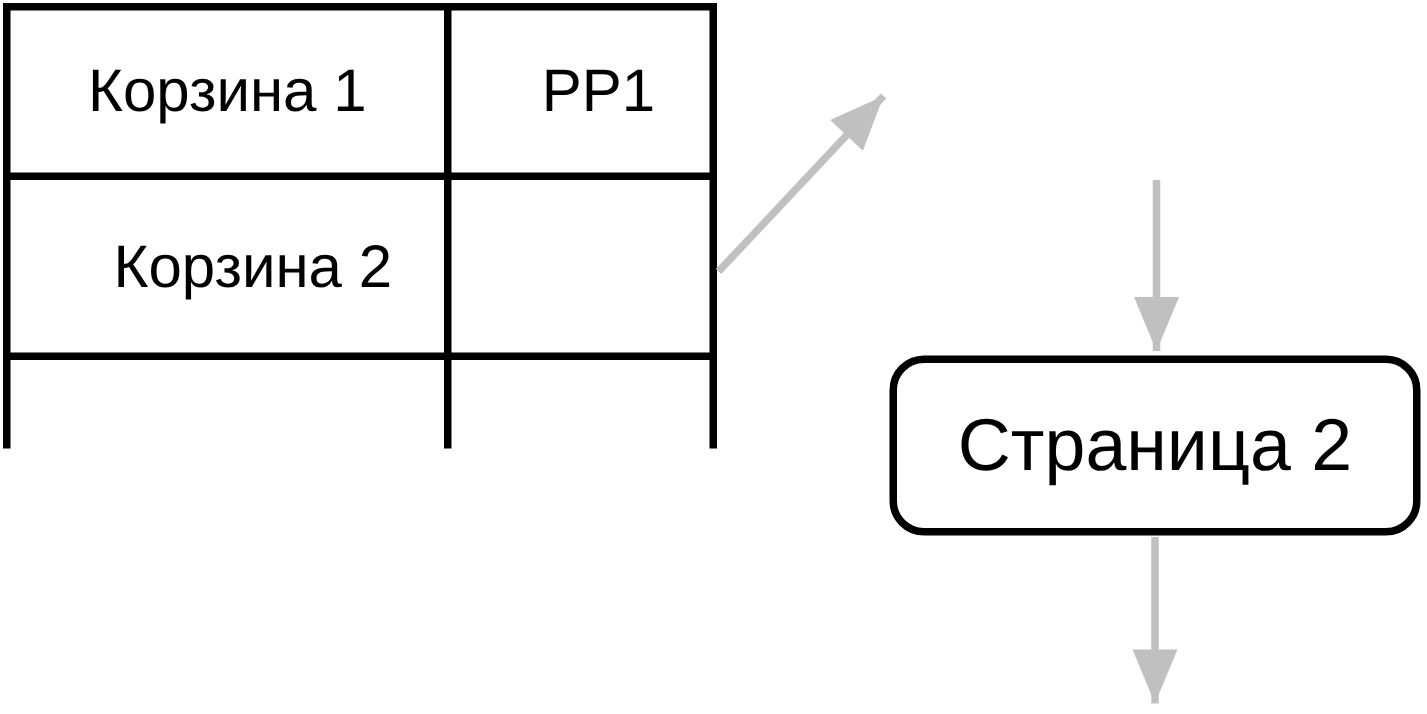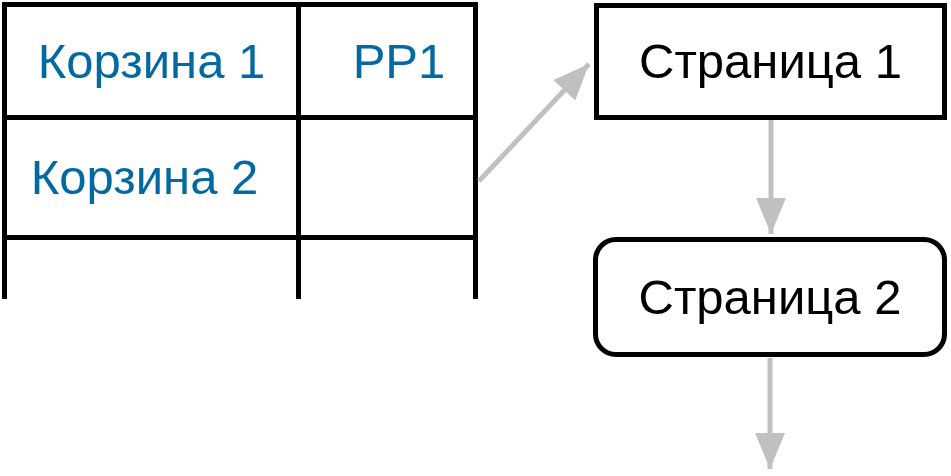--- a/index.html
+++ b/index.html
@@ -19,23 +19,23 @@
   .tline {
     position: absolute;
     background: #000000;
   }
   
   .cell {
     position: absolute;
     display: flex;
     align-items: center;
     justify-content: center;
-    font-size: 49px;
+    font-size: 40px;
     line-height: 1;
-    color: #0369a1;
+    color: #000000;
     white-space: nowrap;
   }
   
   .page-box {
     position: absolute;
     box-sizing: border-box;
     border: 5px solid #000000;
     background: #ffffff;
     display: flex;
     align-items: center;
@@ -61,25 +61,22 @@
 
   <div class="tline" style="left:2px;   top:2px;   width:476px; height:5px;"></div>
   <div class="tline" style="left:2px;   top:115px; width:476px; height:5px;"></div>
   <div class="tline" style="left:2px;   top:235px; width:476px; height:5px;"></div>
   <div class="tline" style="left:2px;   top:2px;   width:5px;   height:297px;"></div>
   <div class="tline" style="left:296px; top:2px;   width:5px;   height:297px;"></div>
   <div class="tline" style="left:473px; top:2px;   width:5px;   height:297px;"></div>
 
   <div class="cell" style="left:7px;   top:7px;   width:289px; height:108px;">Корзина 1</div>
   <div class="cell" style="left:301px; top:7px;   width:196px; height:108px;">PP1</div>
-  <div class="cell" style="left:0;   top:120px; width:289px; height:115px;">Корзина 2</div>
+  <div class="cell" style="left:24px;   top:120px; width:289px; height:115px;">Корзина 2</div>
 
-  <div class="page-box" style="left:594px; top:3px;   width:353px; height:117px;">
-    <span>Страница 1</span>
-  </div>
   <div class="page-box" style="left:593px; top:237px; width:354px; height:120px;border-radius:23px;">
     <span>Страница 2</span>
   </div>
 
   <svg class="arrows-overlay" width="951" height="476" viewBox="0 0 951 476" xmlns="http://www.w3.org/2000/svg">
     <defs>
       <marker id="arrowhead" markerUnits="userSpaceOnUse" markerWidth="38" markerHeight="30" viewBox="0 0 12 10" refX="12" refY="5" orient="auto">
         <path d="M0,0 L12,5 L0,10 Z" fill="#c0c0c0"></path>
       </marker>
     </defs>

